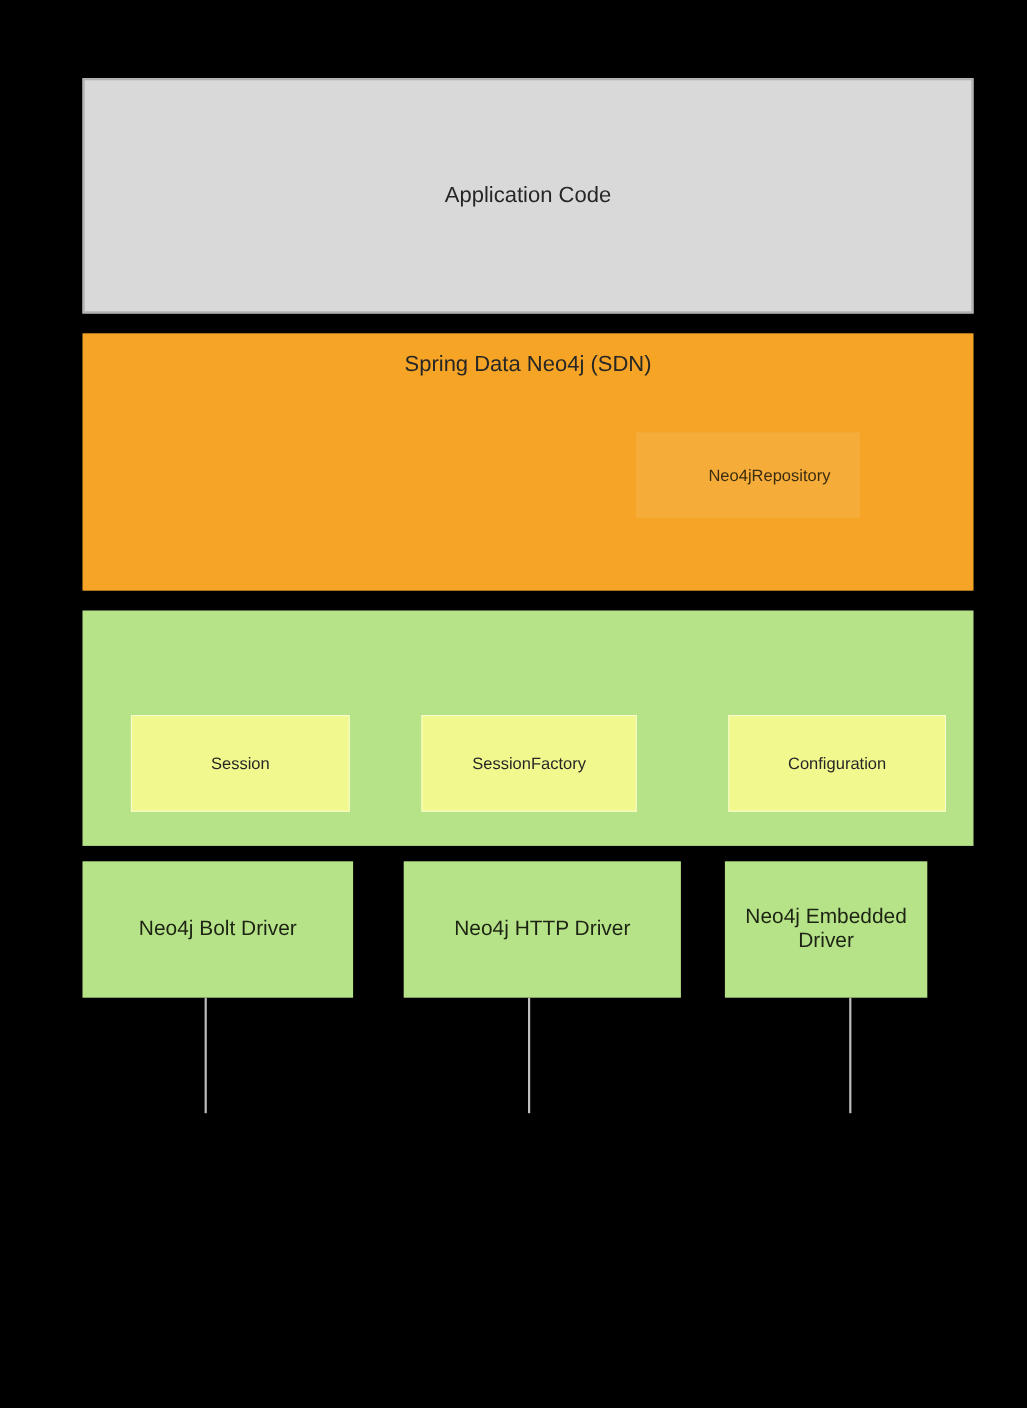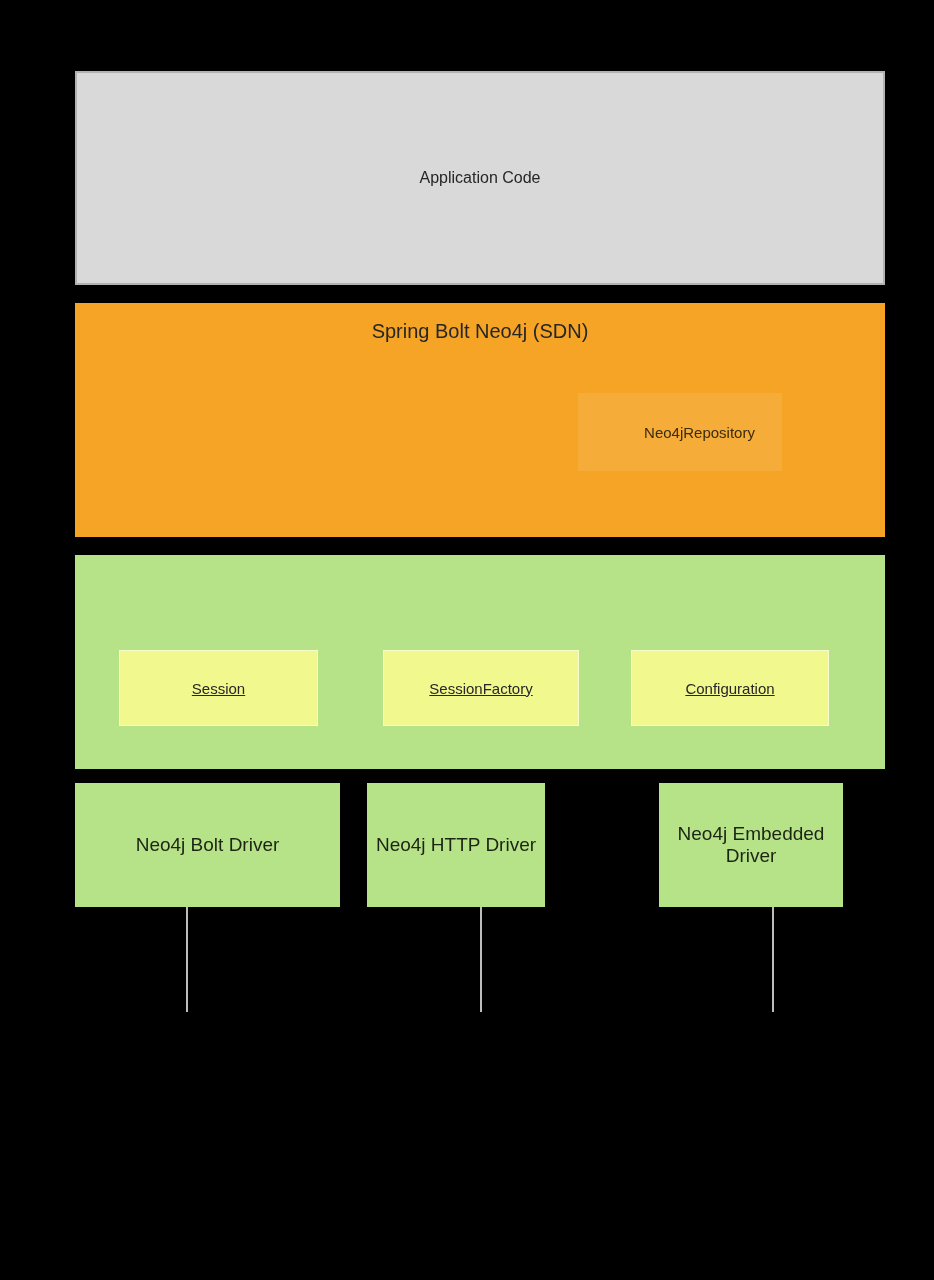--- a/index.html
+++ b/index.html
@@ -28,21 +28,21 @@
   .box { position: absolute; }
 
   .gray-box {
     left: 75px;
     width: 810px;
     background: var(--gray-fill);
     border: 2px solid var(--gray-border);
     display: flex;
     align-items: center;
     justify-content: center;
-    font-size: 16px;
+    font-size: 20px;
     color: var(--text);
   }
   .gray-box.app   { top: 71px;   height: 214px; }
   .gray-box.db    { top: 1012px; height: 212px; }
 
   .layer {
     left: 75px;
     width: 810px;
     position: absolute;
   }
@@ -76,48 +76,47 @@
   .sdn .c-repo { left: 503px; width: 204px; padding-left: 39px; }
 
   .ogm {
     top: 555px;
     height: 214px;
     background: var(--green-fill);
   }
   .ogm .component {
     position: absolute;
     top: 95px;
-    height: 76px;
+    height: 88px;
     background: var(--yellow-fill);
     border: 1px solid rgba(255,255,255,0.55);
     display: flex;
     align-items: center;
     justify-content: center;
     font-size: 15px;
     color: var(--text);
-    text-decoration: underline;
   }
   .ogm .c-session { left: 44px;  width: 199px; }
   .ogm .c-factory { left: 308px; width: 196px; justify-content: center; }
-  .ogm .c-config  { left: 556px; width: 198px; }
+  .ogm .c-config  { left: 587px; width: 198px; }
 
   .driver {
     position: absolute;
     top: 783px;
     height: 124px;
     background: var(--green-fill);
     display: flex;
     align-items: center;
     justify-content: center;
     font-size: 19px;
     color: #1d2413;
     text-align: center;
   }
-  .driver.bolt     { left: 75px;  width: 265px; }
-  .driver.http     { left: 367px; width: 178px; }
+  .driver.bolt     { left: 75px;  width: 246px; }
+  .driver.http     { left: 367px; width: 252px; }
   .driver.embedded { left: 659px; width: 184px; }
 
   .connector {
     position: absolute;
     top: 907px;
     height: 105px;
     width: 2px;
     background: var(--connector);
   }
   .connector.c1 { left: 186px; }
@@ -127,21 +126,21 @@
 </head>
 <body>
 
 <div class="canvas">
 
   <div class="box gray-box app">
     <span>Application Code</span>
   </div>
 
   <div class="layer sdn">
-    <div class="layer-title">Spring Bolt Neo4j (SDN)</div>
+    <div class="layer-title">Spring Data Neo4j (SDN)</div>
     <div class="component c-repo">
       <span>Neo4jRepository</span>
     </div>
   </div>
 
   <div class="layer ogm">
     <div class="component c-session">
       <span>Session</span>
     </div>
     <div class="component c-factory">

